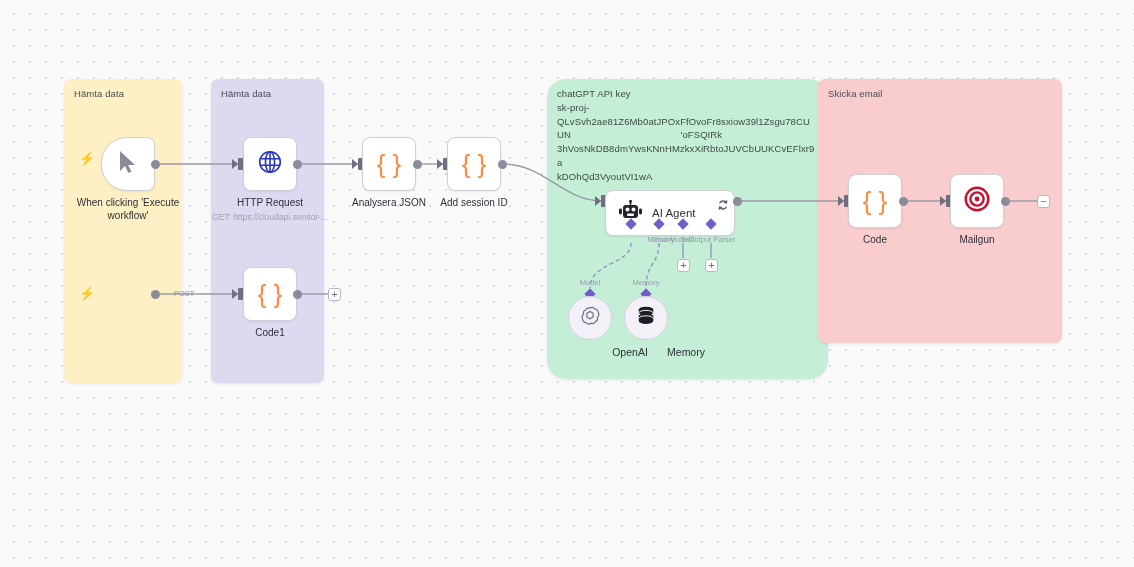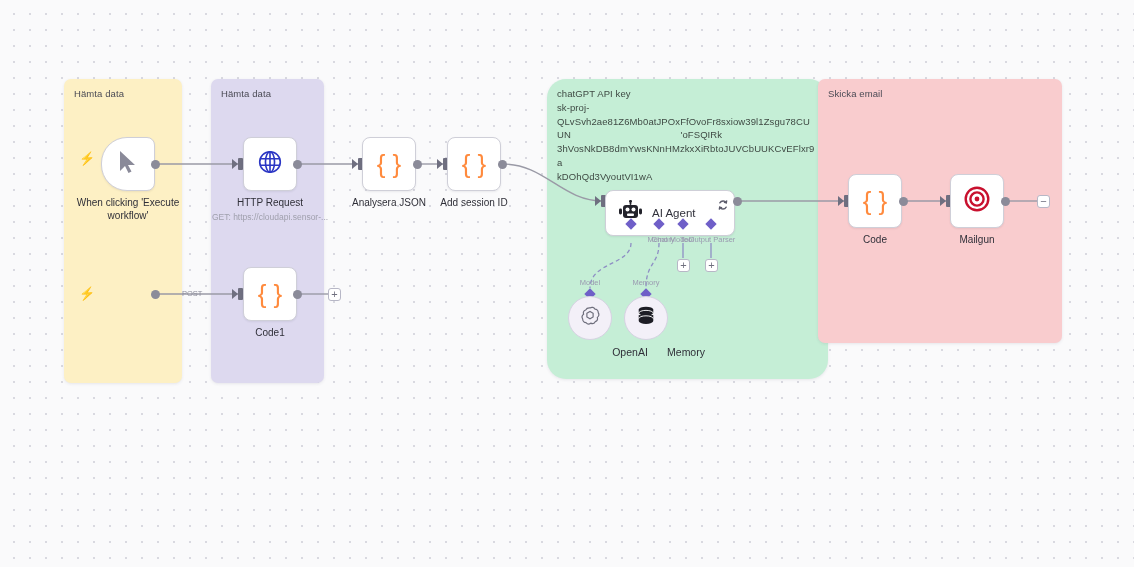--- a/index.html
+++ b/index.html
@@ -362,21 +362,21 @@
     </span>
     <div class="node-label">Mailgun</div>
   </div>
   <div class="port-out" style="left:1001px; top:197px;"></div>
   <div class="endcap" style="left:1037px; top:195px;">−</div>
 
   <div class="bolt" style="left:79px; top:287px;"></div>
   <div class="bolt" style="left:79px; top:287px;">⚡</div>
 
   <div class="port-out" style="left:151px; top:290px;"></div>
-  <div class="conn-label" style="left:174px; top:289px;padding-left:8px;">POST</div>
+  <div class="conn-label" style="left:166px; top:289px;padding-left:8px;">POST</div>
 
   <div class="port-in" style="left:238px; top:288px;"></div>
   <div class="node square" style="left:243px; top:267px;">
     <span class="brace">{&nbsp;}</span>
     <div class="node-label">Code1</div>
   </div>
   <div class="port-out" style="left:293px; top:290px;"></div>
   <div class="plus-btn" style="left:328px; top:288px;">+</div>
 
 </div>

